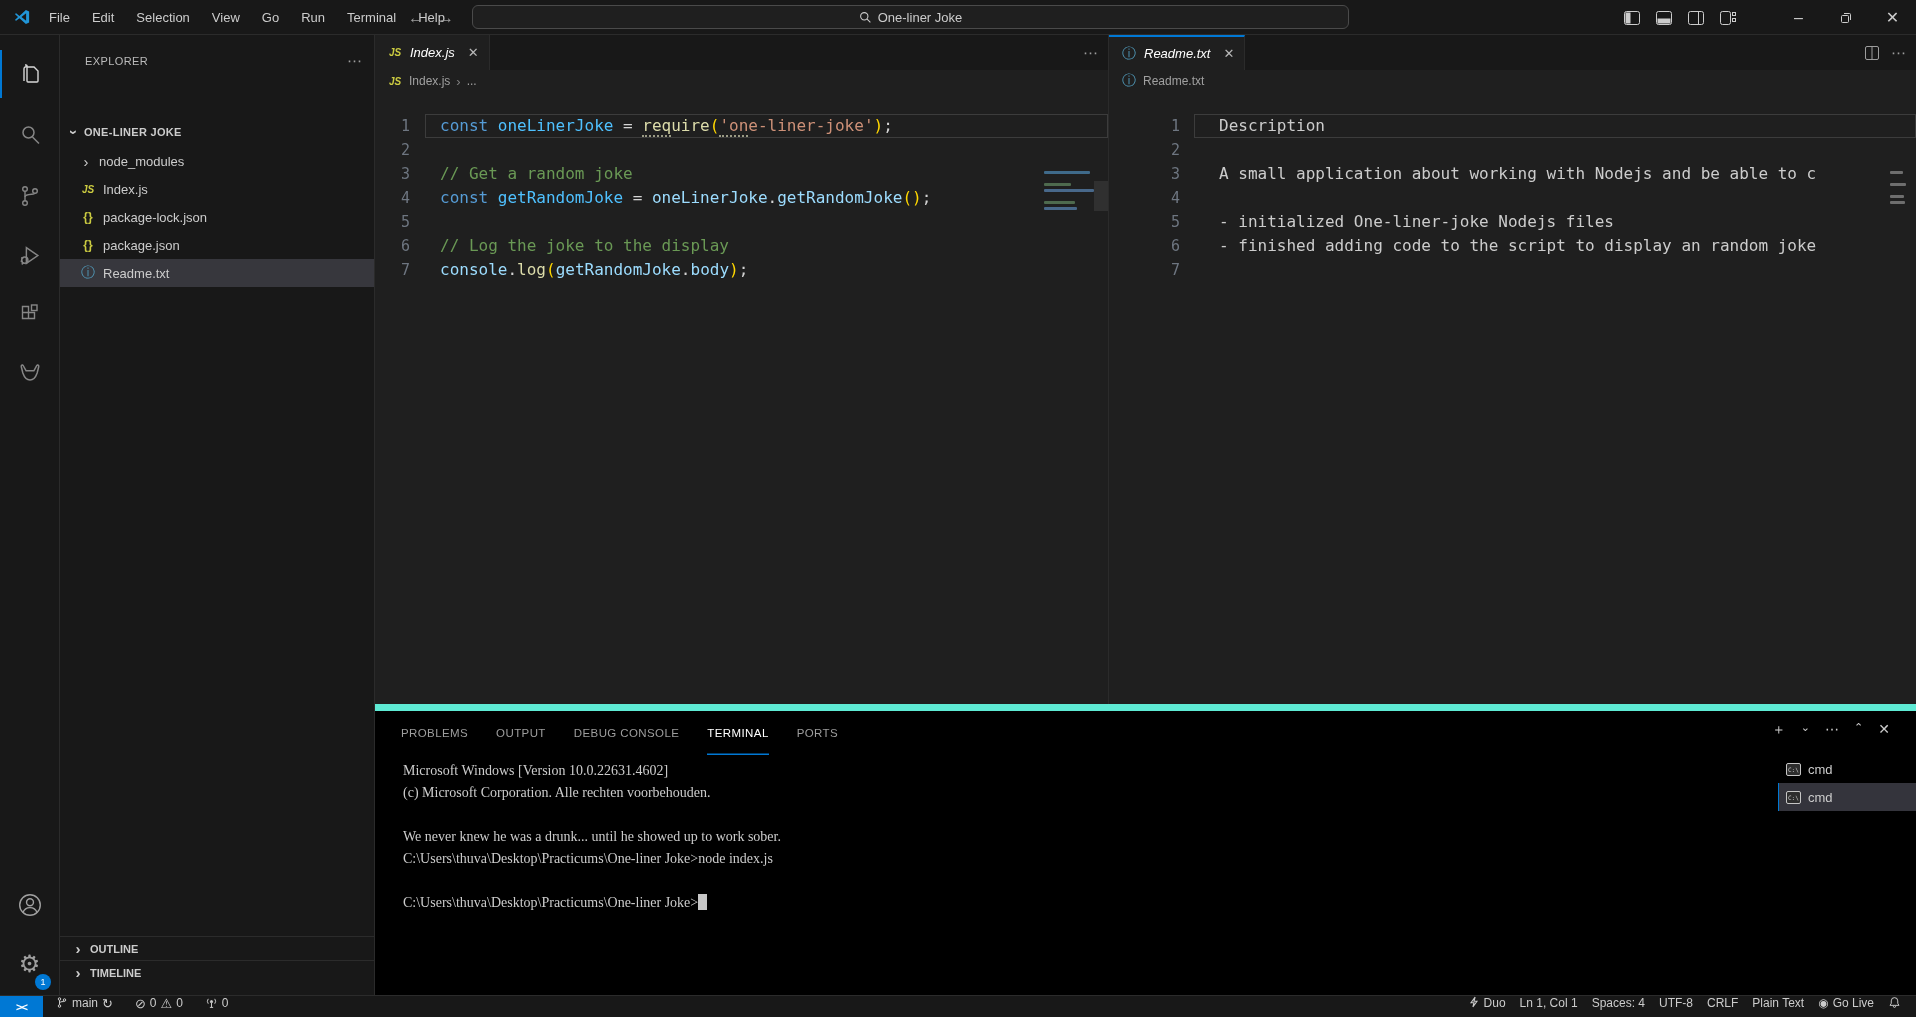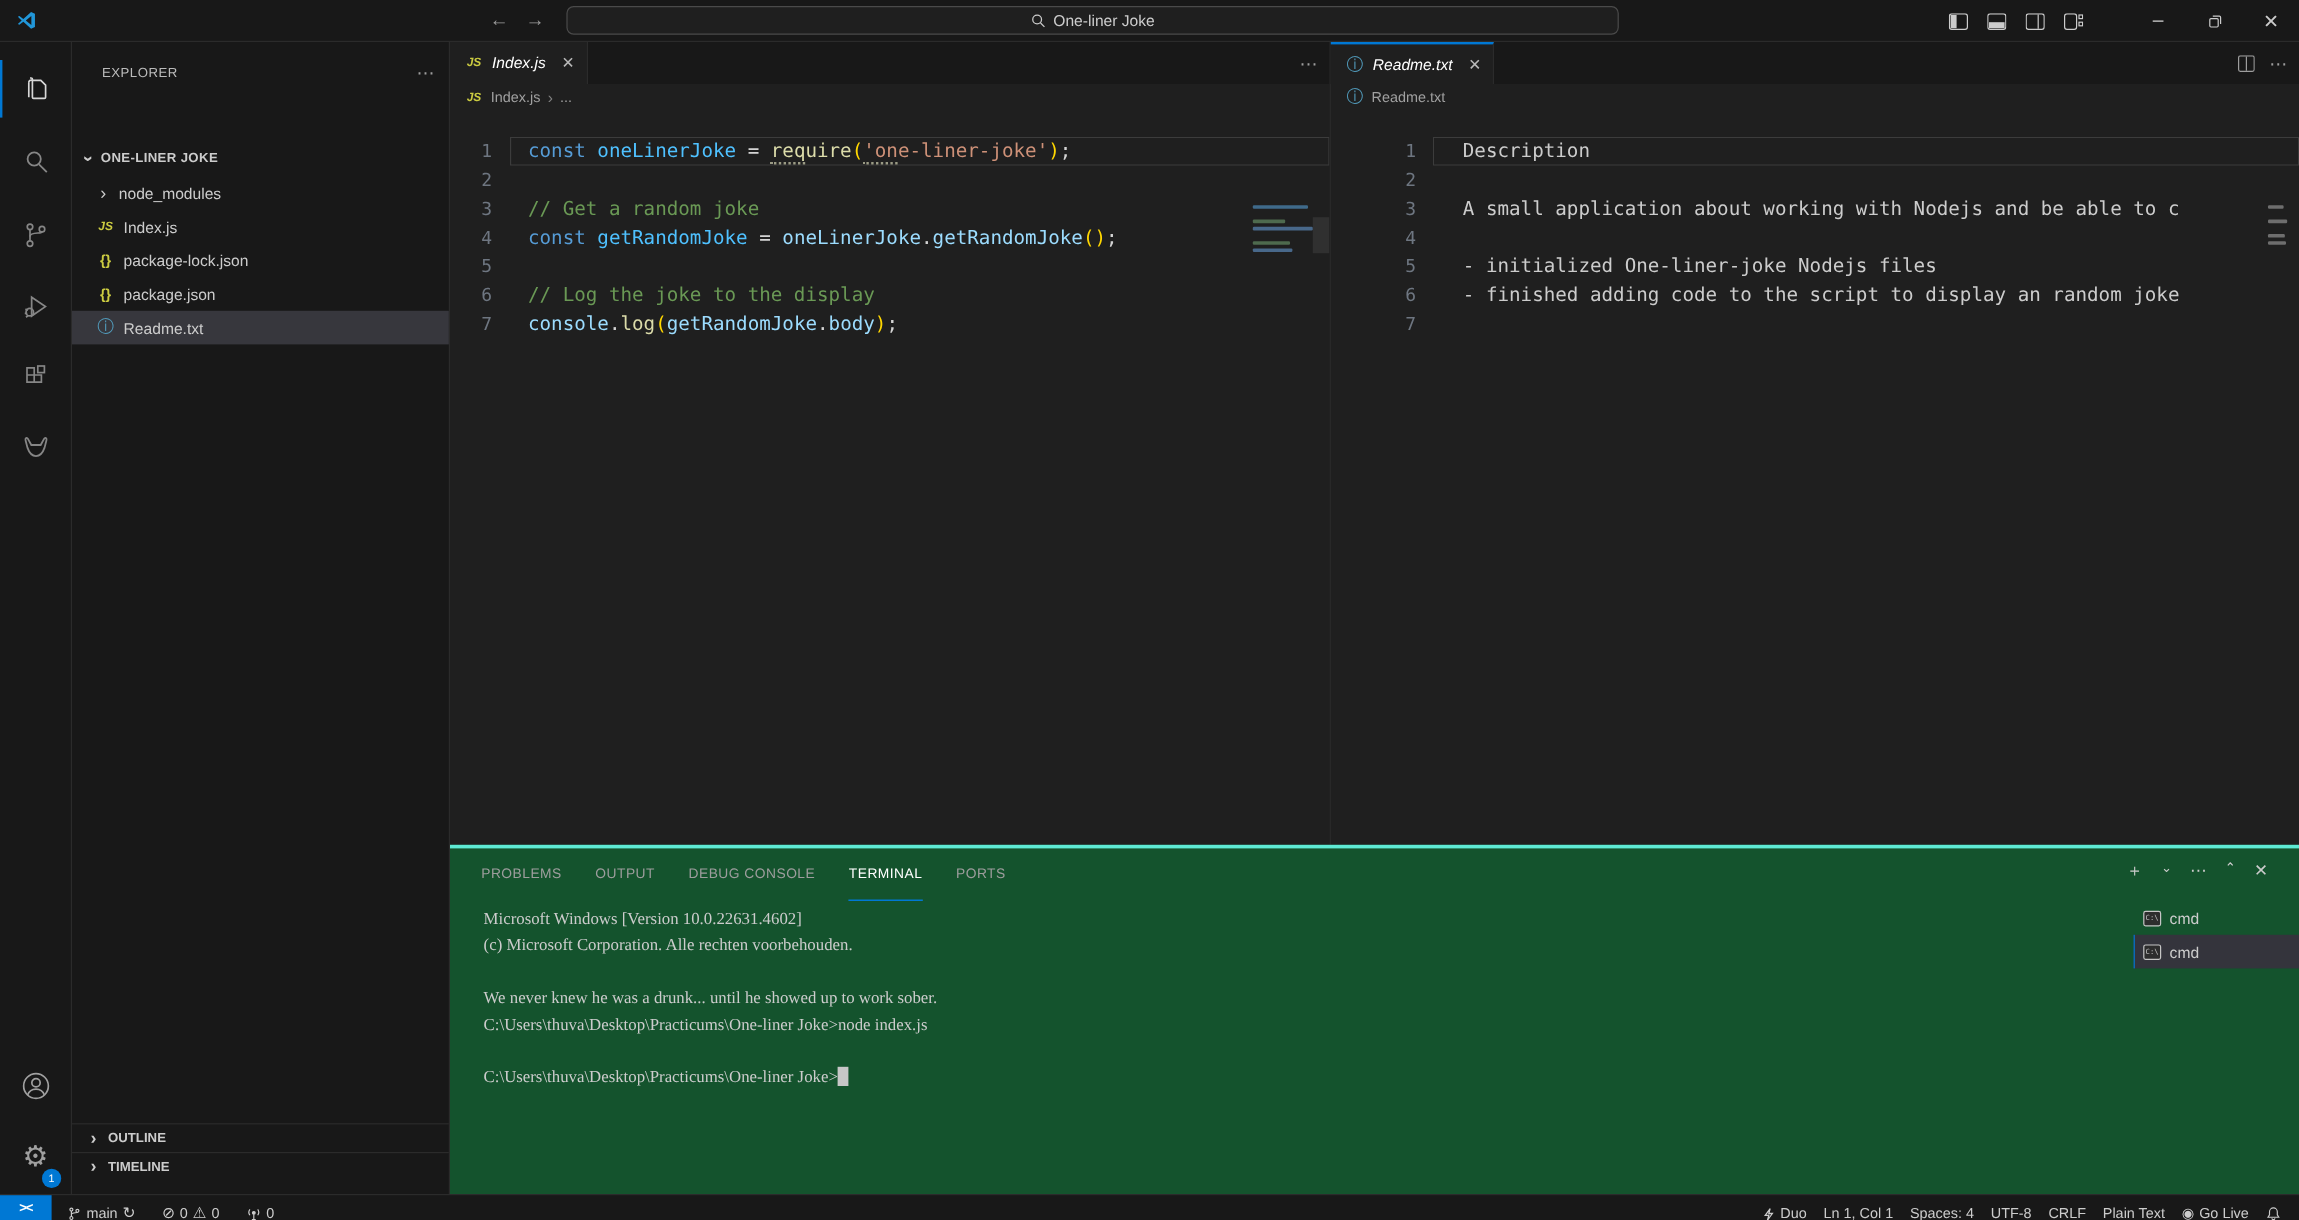--- a/index.html
+++ b/index.html
@@ -77,54 +77,64 @@
   .tk-kw{color:#569cd6}.tk-def{color:#4fc1ff}.tk-var{color:#9cdcfe}.tk-fn{color:#dcdcaa}
   .tk-str{color:#ce9178}.tk-cmt{color:#6a9955}.tk-br{color:#ffd700}.tk-pln{color:#d4d4d4}
   .hint { border-bottom:2px dotted #9a9a84;margin-top:43px; }
   .minimap { position:absolute; top:79px; bottom:0; }
   #group1 .minimap { right:0; width:68px; }
   #group2 .minimap { right:0; width:86px; }
   .mm-bar { height:3px; margin:0 0 3px 4px; border-radius:1px; }
   .mm-slider { position:absolute; right:0; top:10px; width:14px; height:30px; background:#3c3c3c; opacity:.6; }
 
   
-  #panel { position:absolute; left:375px; top:704px; width:1541px; height:291px; background:#14532d;
-    border-top:3px solid #5eead4; }
+  #panel { position:absolute; left:375px; top:704px; width:1541px; height:291px; background:#000000;
+    border-top:7px solid #5eead4; }
   #panel-tabs { position:absolute; left:26px; top:0; height:44px; display:flex; align-items:center; gap:28px; }
   .panel-tab { font-size:11.5px; letter-spacing:.4px; color:#9d9d9d; height:44px; display:flex; align-items:center; }
   .panel-tab.active { color:#ffffff; box-shadow:inset 0 -1.5px 0 0 #0078d4; }
   #panel-toolbar { position:absolute; right:26px; top:10px; display:flex; gap:15px; color:#cccccc; font-size:14px; }
   #terminal-output { position:absolute; left:28px; top:49px; font-family:Liberation Serif, serif;
     font-size:14px; color:#cccccc; }
   .term-line { height:22px; line-height:22px; white-space:pre; }
   .term-cursor { display:inline-block; width:9px; height:16px; background:#c7c7c7; vertical-align:-3px; }
   #terminal-list { position:absolute; left:1403px; top:44px; width:138px; }
   .term-item { height:28px; display:flex; align-items:center; gap:7px; padding-left:8px; font-size:13px; color:#cccccc; }
   .term-item.selected { background:#34343c; border-left:1px solid #0078d4; padding-left:7px; }
   .cmd-icon { width:15px; height:13px; border:1px solid #c5c5c5; border-radius:2px; font-size:6px; line-height:11px;
     text-align:left; padding-left:1px; color:#c5c5c5; background:#2d2d2d; font-family:"DejaVu Sans Mono",monospace; }
 
   
   #statusbar { position:absolute; left:0; top:995px; width:1916px; height:22px; background:#181818;
     border-top:1px solid #2b2b2b; font-size:12px; color:#cccccc; display:flex; align-items:center; }
   #remote-btn { width:43px; height:22px; background:#0078d4; color:#ffffff; display:flex; align-items:center;
     justify-content:center; font-size:11px; font-weight:bold; letter-spacing:-1px; }
-  .sb-item { display:flex; align-items:flex-end; gap:4px; padding:0 7px; height:22px; }
+  .sb-item { display:flex; align-items:flex-start; gap:4px; padding:0 7px; height:22px; }
   #sb-left { display:flex; align-items:center; margin-left:6px; }
   #sb-right { position:absolute; right:8px; top:0; height:22px; display:flex; align-items:center; }
 </style>
 </head>
 <body>
 
 <div id="titlebar">
   <span id="logo">
     <svg width="18" height="18" viewBox="0 0 24 24">
         <path fill="#2196d8" d="M17.2 2.6 8.6 10.5 4.2 7.1 2.5 8l4.2 4-4.2 4 1.7.9 4.4-3.4 8.6 7.9 4.3-2.1V4.7zM17.5 7v10L11.3 12z"></path>
       </svg>
   </span>
+  <div id="menus">
+      <div class="menu-item">File</div>
+      <div class="menu-item">Edit</div>
+      <div class="menu-item">Selection</div>
+      <div class="menu-item">View</div>
+      <div class="menu-item">Go</div>
+      <div class="menu-item">Run</div>
+      <div class="menu-item">Terminal</div>
+      <div class="menu-item">Help</div>
+    </div>
   <div id="nav-arrows">
     <span>←</span>
     <span>→</span>
   </div>
   <div id="searchbox">
     <span>
       <svg width="13" height="13" viewBox="0 0 16 16" fill="none" stroke="#cccccc" stroke-width="1.3">
           <circle cx="6.5" cy="6.5" r="4.5"></circle>
           <path d="M10 10l4 4"></path>
         </svg>

